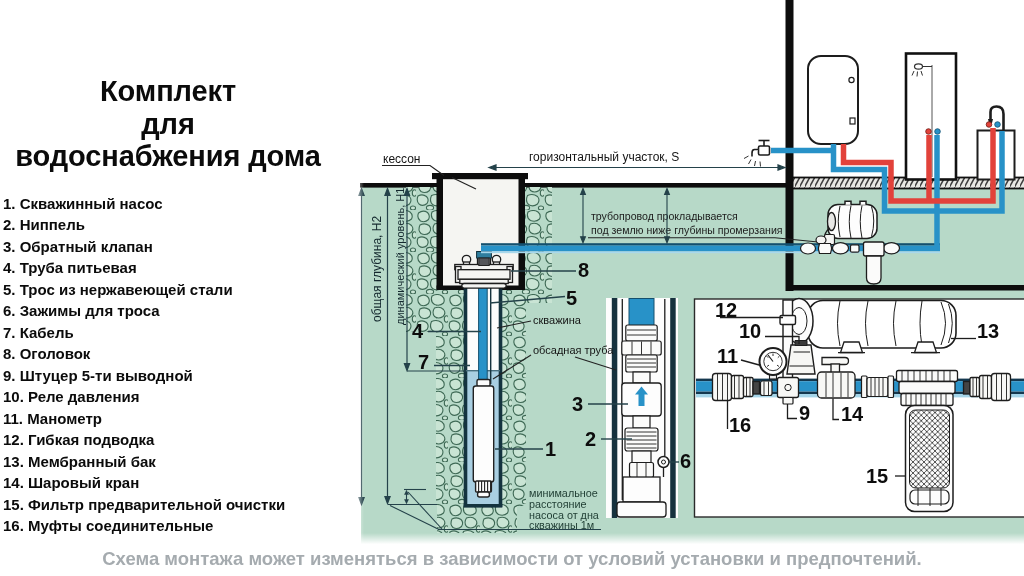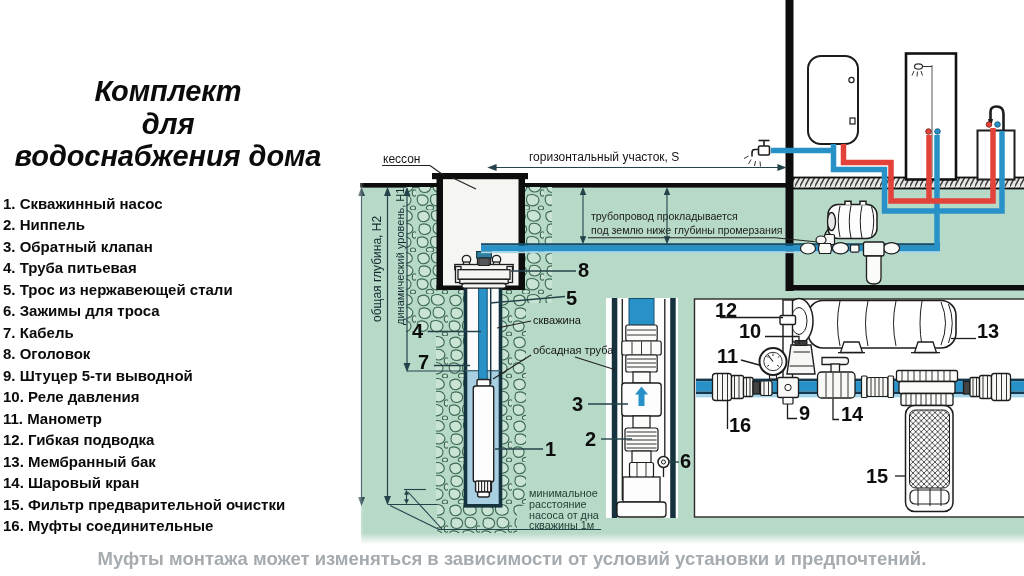--- a/index.html
+++ b/index.html
@@ -1,17 +1,17 @@
 <!DOCTYPE html>
 <html><head>
 <meta charset="utf-8">
 <style>
   html,body{margin:0;padding:0;background:#fff;width:1024px;height:576px;overflow:hidden;}
   body{font-family:"Liberation Sans", sans-serif;position:relative;}
-  .title{position:absolute;left:3px;top:75px;width:330px;text-align:center;font-weight:bold;font-size:29px;line-height:32.5px;color:#0b0b0b;letter-spacing:-0.1px;font-style:italic;}
+  .title{position:absolute;left:3px;top:75px;width:330px;text-align:center;font-weight:bold;font-size:29px;line-height:32.5px;color:#0b0b0b;letter-spacing:-0.1px;}
   .list{position:absolute;left:3px;top:192.5px;font-weight:bold;font-size:15px;line-height:21.5px;color:#0b0b0b;white-space:nowrap;}
   .caption{position:absolute;left:0;top:548px;width:1024px;text-align:center;font-weight:bold;font-size:18.5px;color:#a5abaf;}
 </style>
 </head>
 <body>
 
 <div class="title">Комплект<br>для<br>водоснабжения дома</div>
 
 <div class="list">
 1. Скважинный насос<br>
@@ -25,21 +25,21 @@
 9. Штуцер 5-ти выводной<br>
 10. Реле давления<br>
 11. Манометр<br>
 12. Гибкая подводка<br>
 13. Мембранный бак<br>
 14. Шаровый кран<br>
 15. Фильтр предварительной очистки<br>
 16. Муфты соединительные
 </div>
 
-<div class="caption">Муфты монтажа может изменяться в зависимости от условий установки и предпочтений.</div>
+<div class="caption">Схема монтажа может изменяться в зависимости от условий установки и предпочтений.</div>
 
 <svg width="1024" height="576" viewBox="0 0 1024 576" style="position:absolute;left:0;top:0">
 <defs>
 <pattern id="stones" width="32" height="42" patternUnits="userSpaceOnUse">
   <g fill="#c9e4d4" stroke="#3d6854" stroke-width="1.1">
     <path d="M2.5 3 Q7 -0.5 11.5 2.5 Q14.5 5.5 12.5 9.5 Q9 13 4.5 11 Q0.5 8 2.5 3 Z"></path>
     <path d="M16 2 Q21.5 -1 26 2 Q29.5 5 27.5 9 Q24 12.5 18.5 10.5 Q14 7.5 16 2 Z"></path>
     <path d="M4 15 Q9 12.5 13 15.5 Q16 18.5 13.5 22.5 Q9.5 26 5 23.5 Q1.5 20 4 15 Z"></path>
     <path d="M18.5 14 Q24 12 27.5 15.5 Q30.5 19 27 22.5 Q22.5 25.5 18.5 22.5 Q15.5 18.5 18.5 14 Z"></path>
     <path d="M2 28 Q6.5 25.5 10.5 28.5 Q13.5 31.5 11 35.5 Q7 39 3 36 Q0 32.5 2 28 Z"></path>

